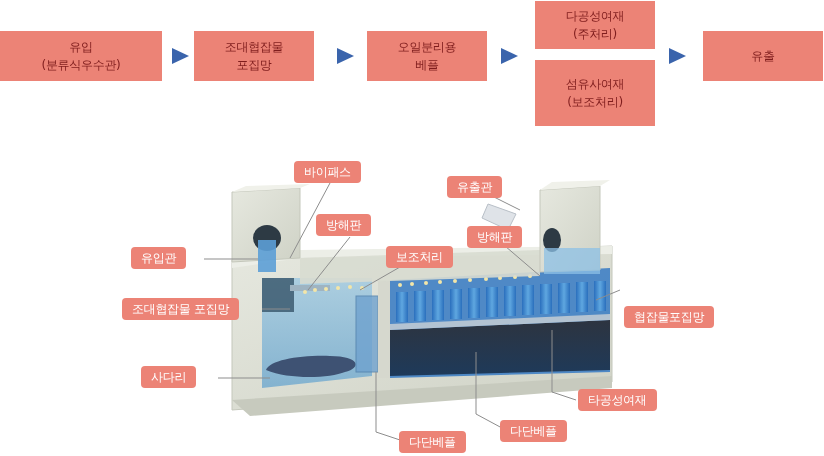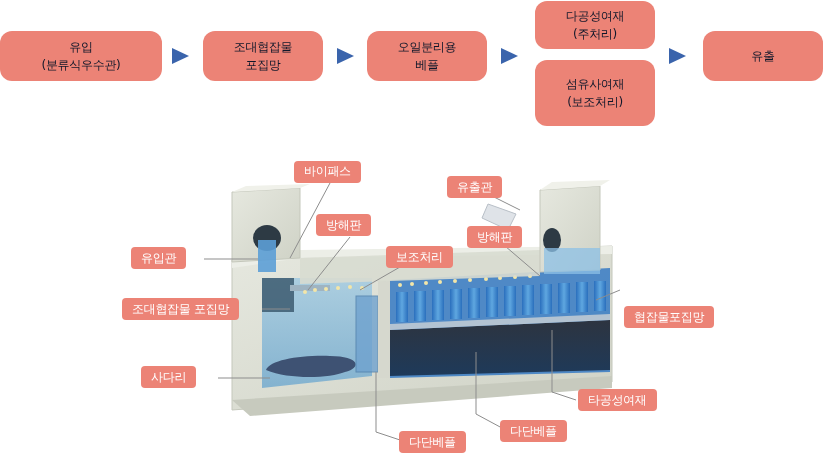--- a/index.html
+++ b/index.html
@@ -1,18 +1,18 @@
 <!DOCTYPE html>
 <html><head>
 <meta charset="utf-8">
 <style>
   html, body { margin:0; padding:0; background:#ffffff; }
   body { width:824px; height:456px; position:relative; overflow:hidden; font-family:"DejaVu Sans", sans-serif; }
   .flow-box {
-    position:absolute; background:#ec8376; color:#0f172a; border-radius:12px;
+    position:absolute; background:#ec8376; color:#7f1d1d; border-radius:0;
     display:flex; flex-direction:column; align-items:center; justify-content:center;
     font-size:12px; line-height:18px; text-align:center; letter-spacing:-0.3px;
   }
   .flow-arrow {
     position:absolute; width:0; height:0;
     border-top:8px solid transparent; border-bottom:8px solid transparent;
     border-left:17px solid #3a64ac;
   }
   .label {
     position:absolute; background:#ec8376; color:#ffffff; border-radius:4px;
@@ -23,21 +23,21 @@
 </style>
 </head>
 <body>
 
 <div class="flow-box" style="left:0;top:31px;width:162px;height:50px;">
   <span>유입</span>
   <span>(분류식우수관)</span>
 </div>
 <div class="flow-arrow" style="left:172px;top:48px;"></div>
 
-<div class="flow-box" style="left:203px;top:31px;width:120px;height:50px;">
+<div class="flow-box" style="left:194px;top:31px;width:120px;height:50px;">
   <span>조대협잡물</span>
   <span>포집망</span>
 </div>
 <div class="flow-arrow" style="left:337px;top:48px;"></div>
 
 <div class="flow-box" style="left:367px;top:31px;width:120px;height:50px;">
   <span>오일분리용</span>
   <span>베플</span>
 </div>
 <div class="flow-arrow" style="left:501px;top:48px;"></div>
@@ -158,21 +158,21 @@
     <polyline points="505,246 540,276"></polyline>
     <polyline points="262,309 290,309"></polyline>
     <polyline points="620,290 596,300"></polyline>
     <polyline points="218,378 270,378"></polyline>
     <polyline points="376,372 376,432 400,440"></polyline>
     <polyline points="476,352 476,414 502,428"></polyline>
     <polyline points="552,330 552,392 576,400"></polyline>
   </g>
 </svg>
 
-<div class="label" style="left:294px;top:161px;font-family:Liberation Mono, monospace;">바이패스</div>
+<div class="label" style="left:294px;top:161px;">바이패스</div>
 <div class="label" style="left:316px;top:214px;">방해판</div>
 <div class="label" style="left:131px;top:247px;">유입관</div>
 <div class="label" style="left:386px;top:246px;">보조처리</div>
 <div class="label" style="left:447px;top:176px;">유출관</div>
 <div class="label" style="left:467px;top:226px;">방해판</div>
 <div class="label" style="left:122px;top:298px;text-align:center;">조대협잡물 포집망</div>
 <div class="label" style="left:624px;top:278px;margin-top:28px;">협잡물포집망</div>
 <div class="label" style="left:141px;top:366px;">사다리</div>
 <div class="label" style="left:578px;top:389px;">타공성여재</div>
 <div class="label" style="left:500px;top:420px;">다단베플</div>

